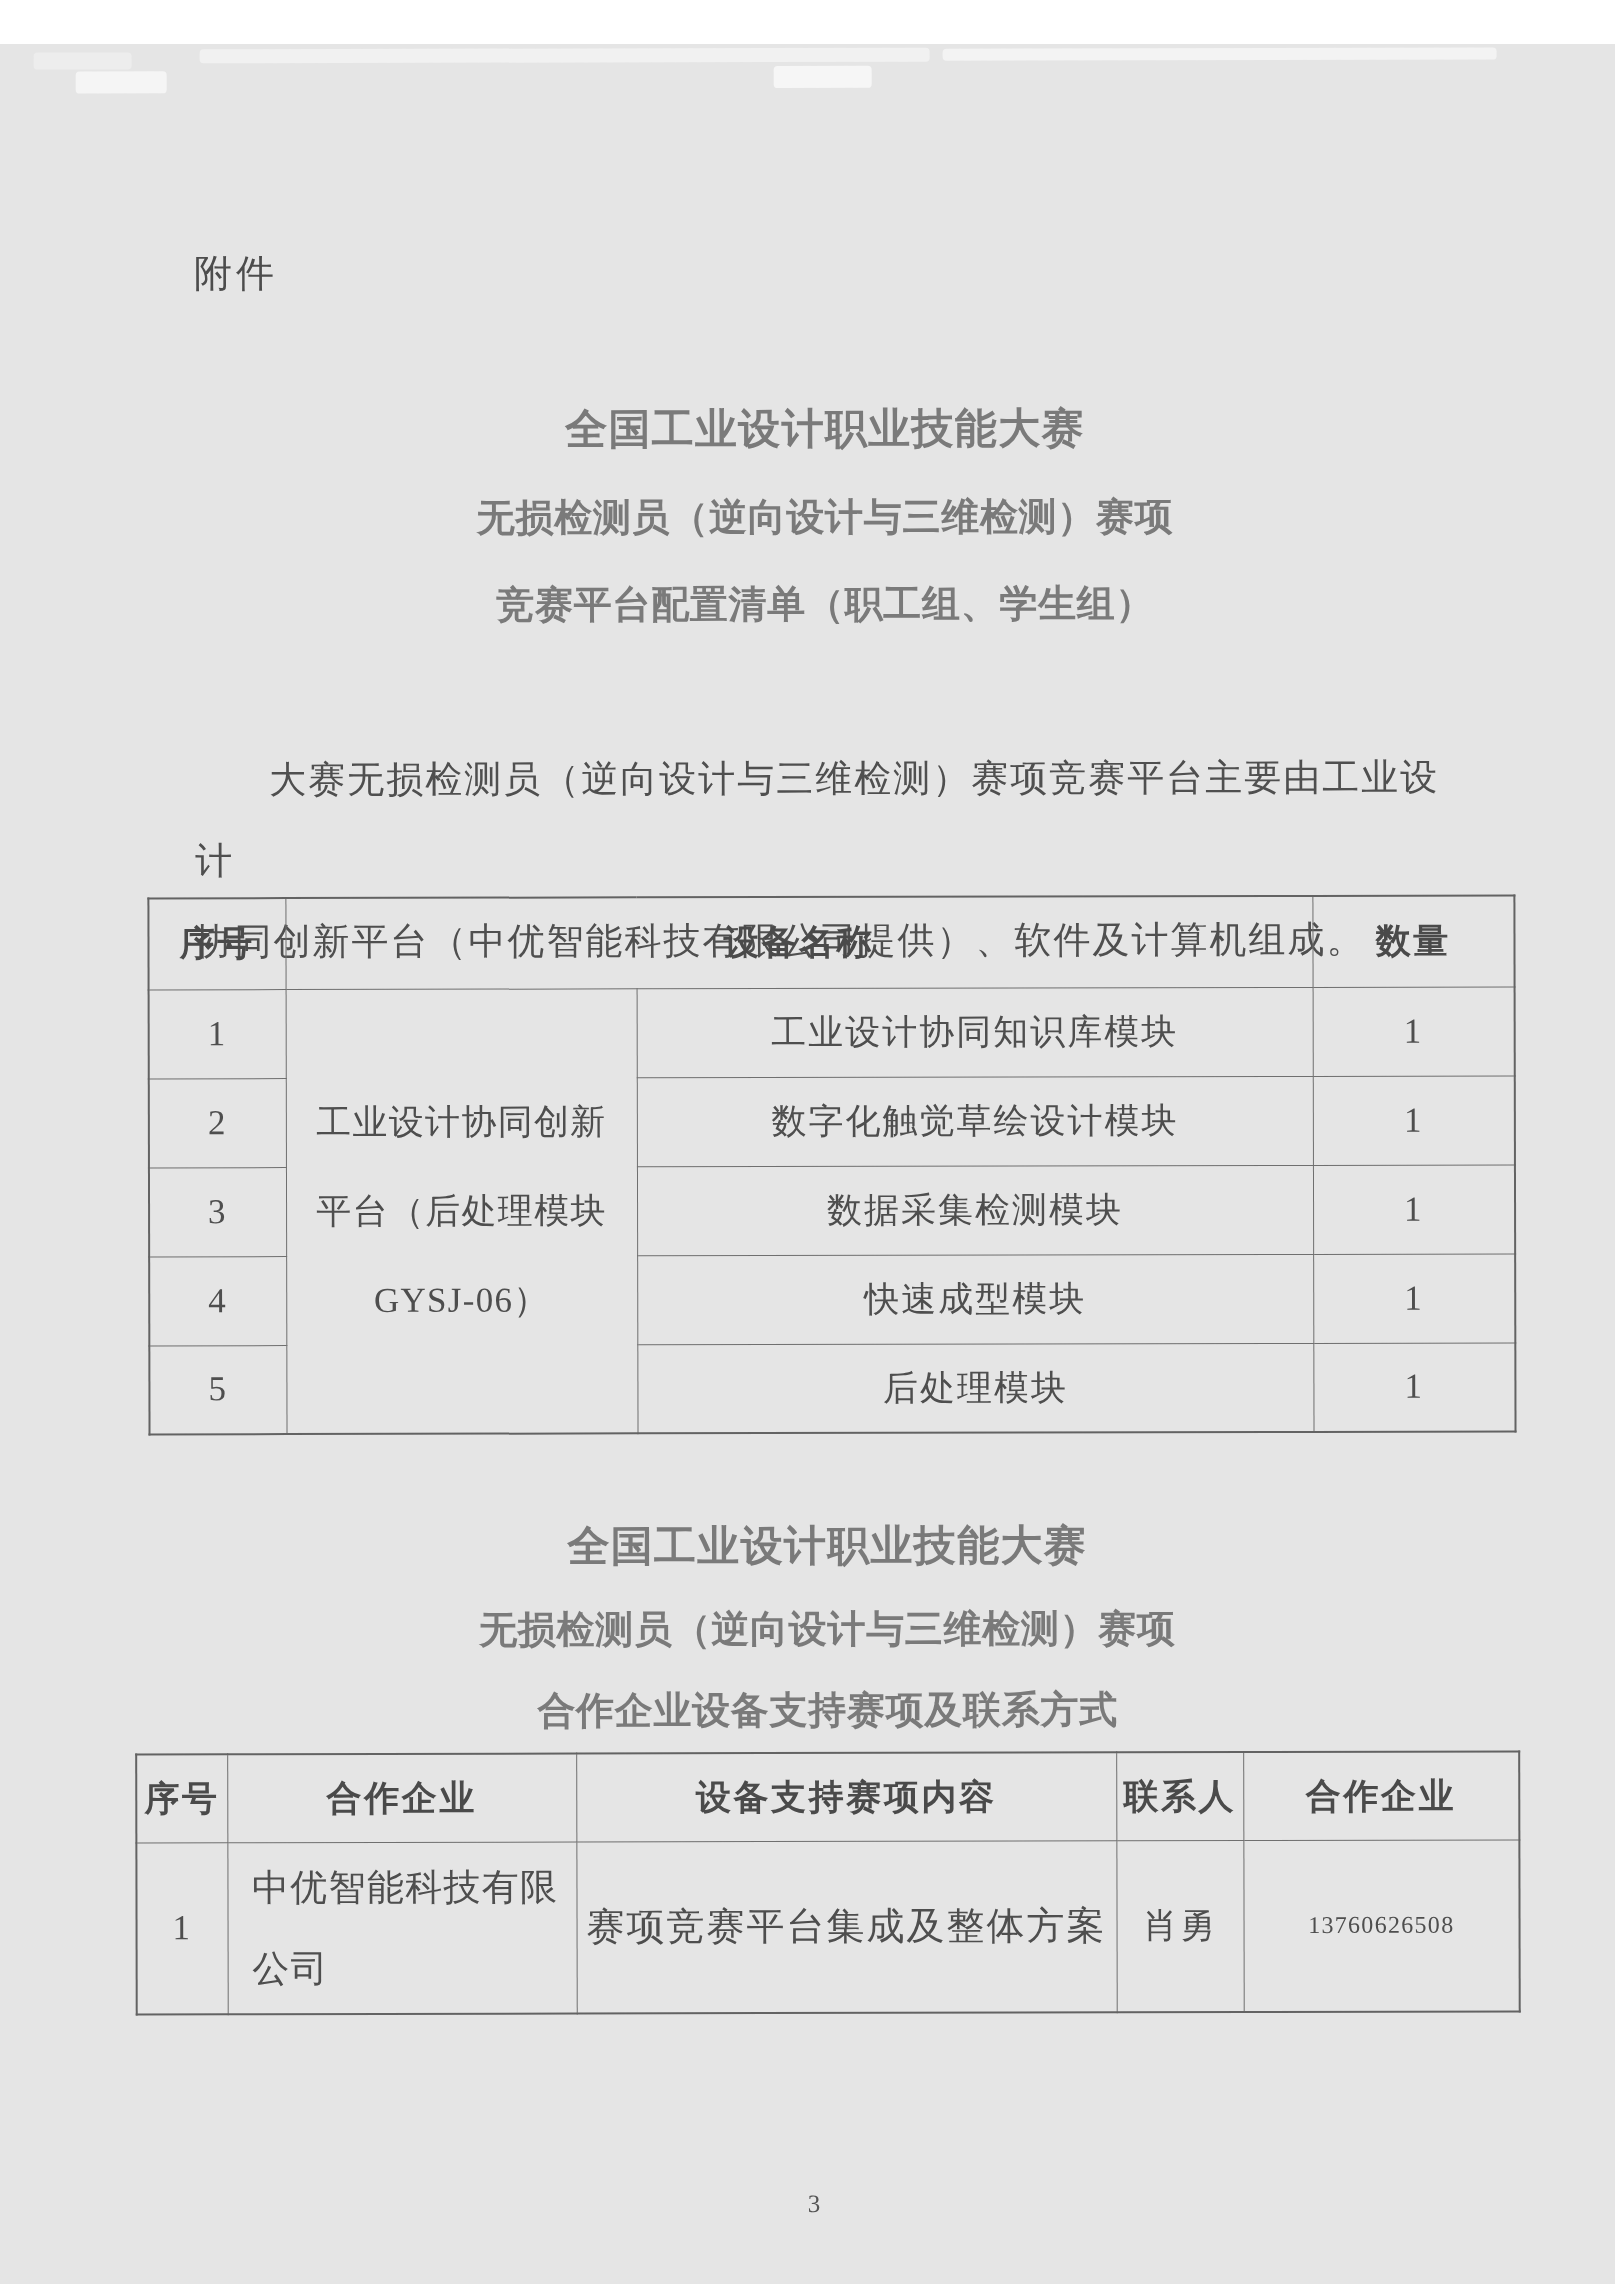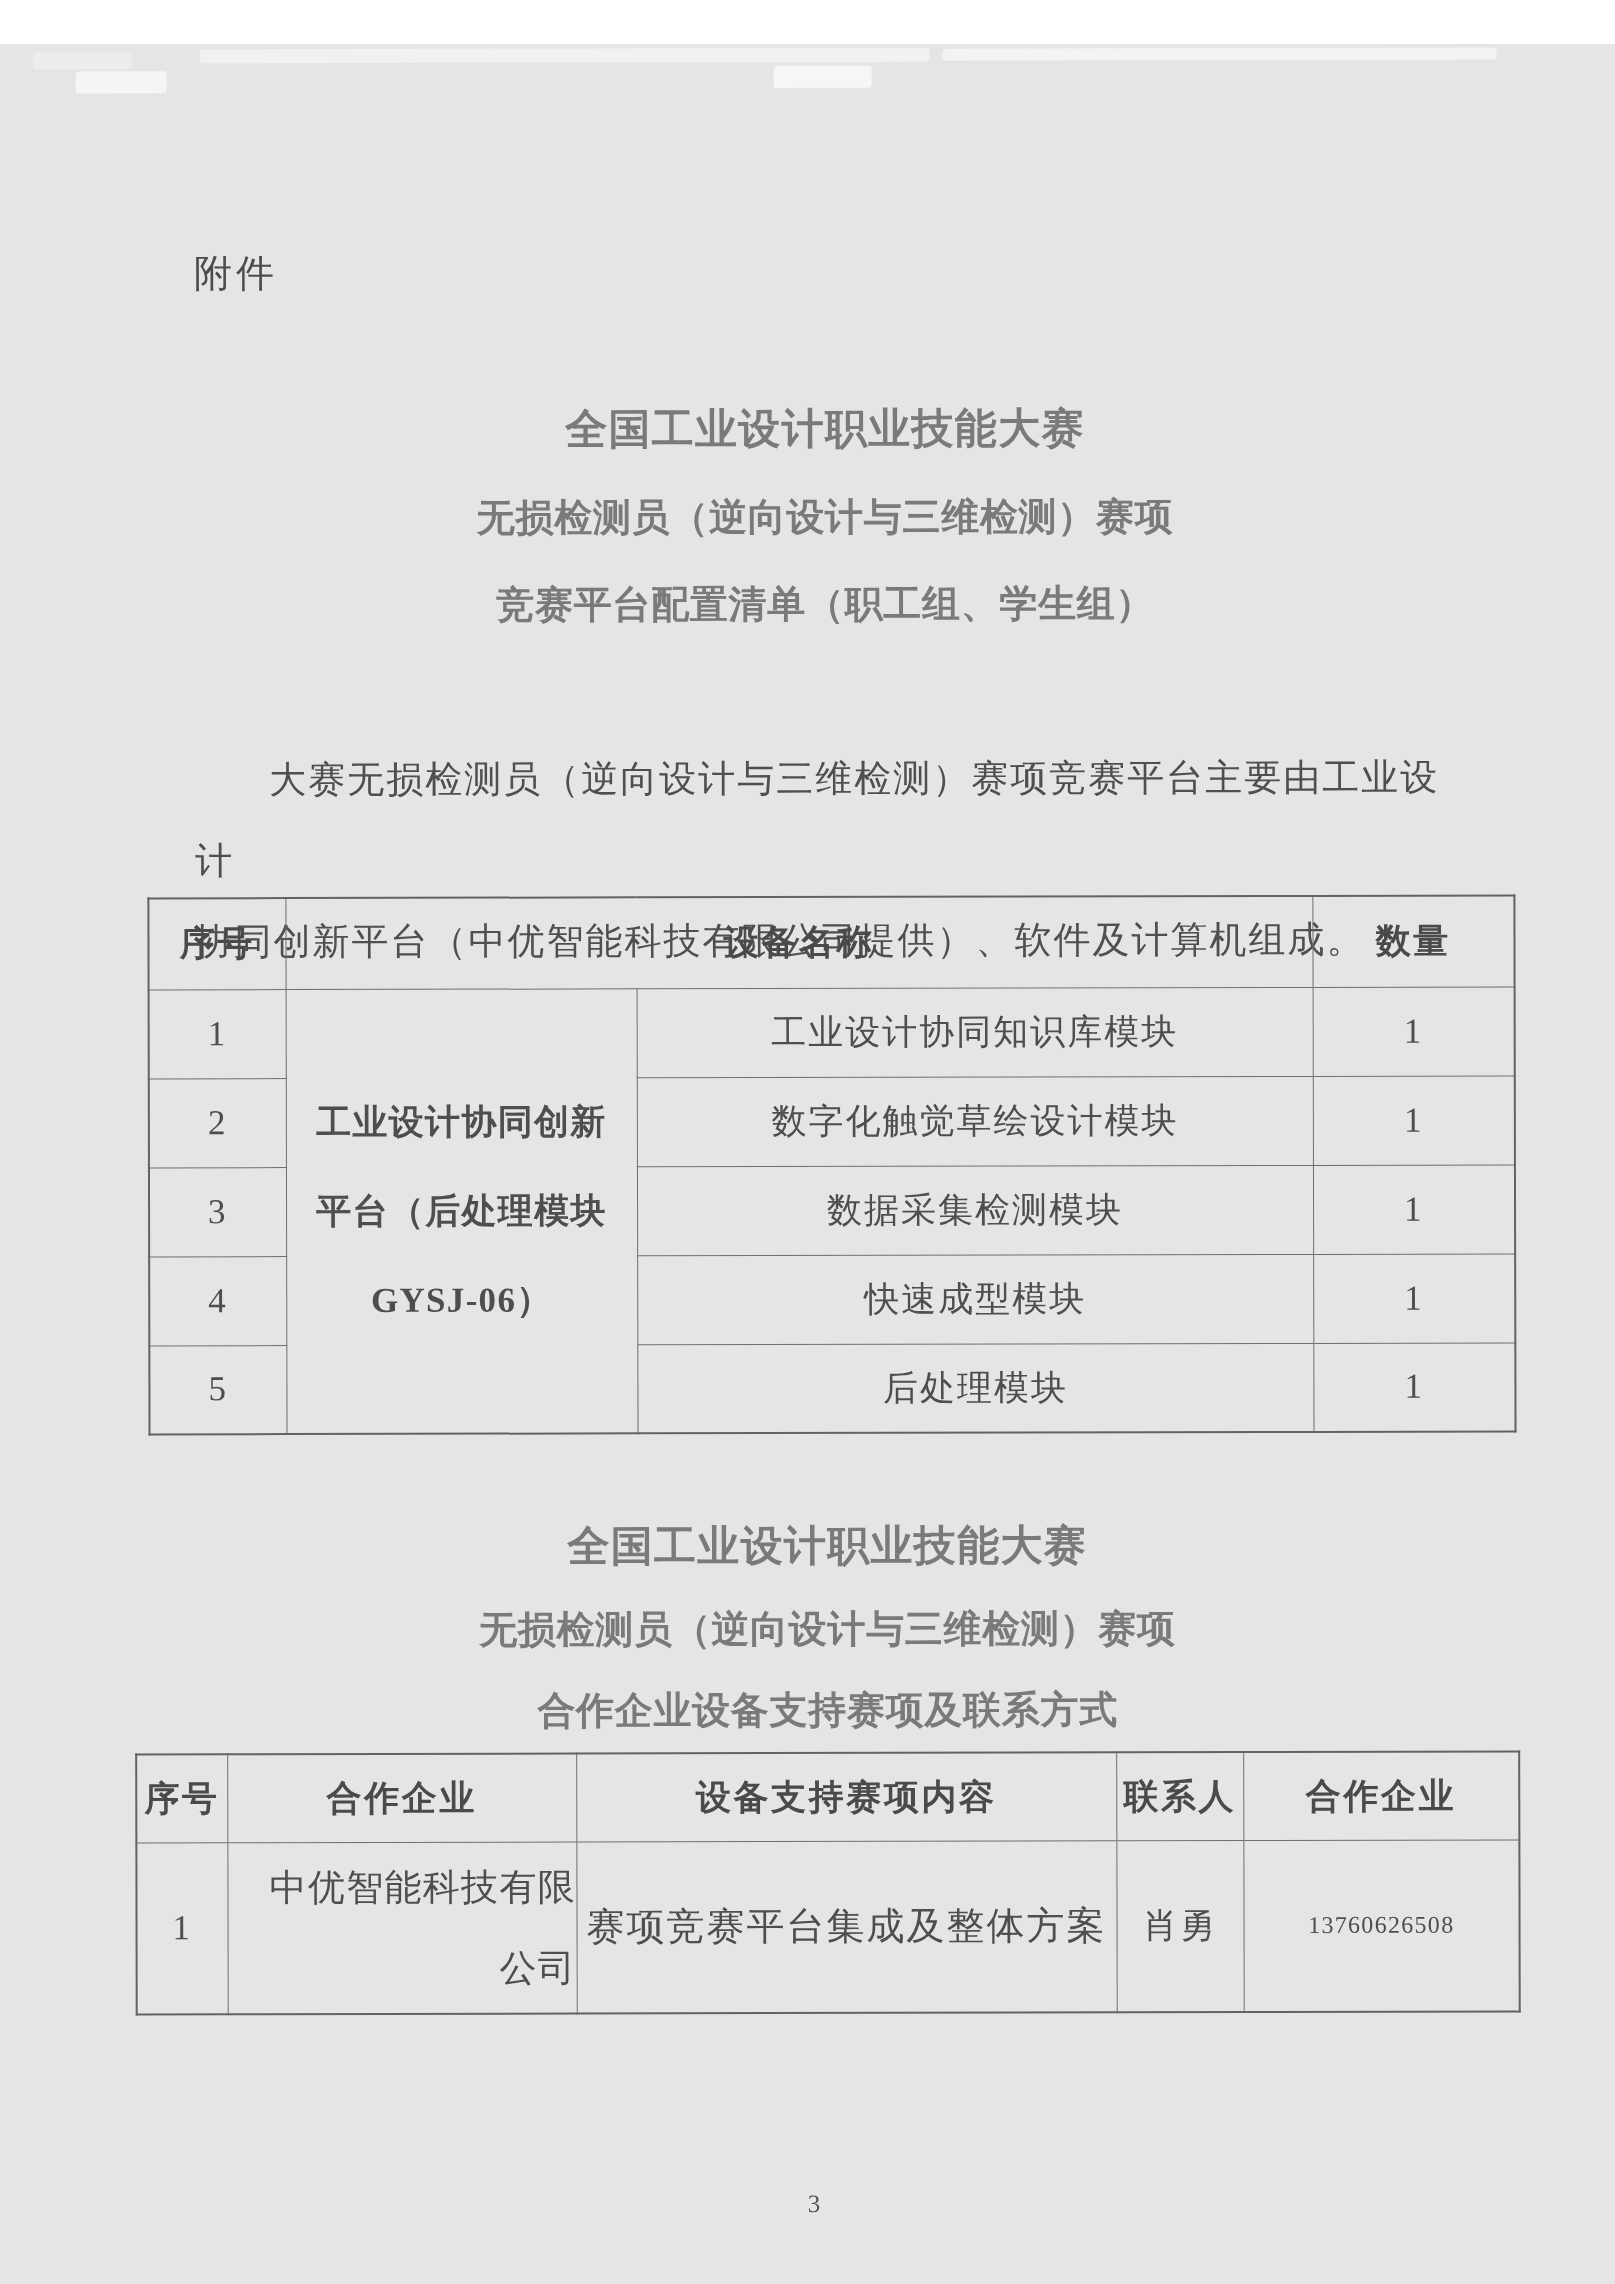--- a/index.html
+++ b/index.html
@@ -67,29 +67,29 @@
   .t1{left:148px;top:852px;width:1366px;}
   .t1 td{border-width:1.3px;}
   .t1,.t2{border:2px solid #636363;}
   .t1 .hrow td,.t2 .hrow td{
     font-weight:bold;
     letter-spacing:2.6px;
     color:#4a4a4a;
   }
   .t1 .hrow{height:91px;}
   .t1 .drow{height:89px;}
-  .merged-cell{font-weight:bold;letter-spacing:1.3px;}
+  .merged-cell{font-weight:normal;letter-spacing:1.3px;}
   .merged-cell .mline{line-height:89px;}
 
   .t2{left:134px;top:1708px;width:1384px;}
   .t2 .hrow{height:88px;}
   .t2 .drow{height:172px;}
   .company-cell{
-    text-align:right;
-    padding-left:8px;
+    text-align:left;
+    padding-left:24px;
     font-size:37px;
     letter-spacing:1.3px;
     line-height:81px;
   }
   .content-cell{font-size:38px;}
   .phone-cell{font-size:24px;letter-spacing:1.3px;}
 
   .page-number{
     position:absolute;
     left:7.8px;right:0;

